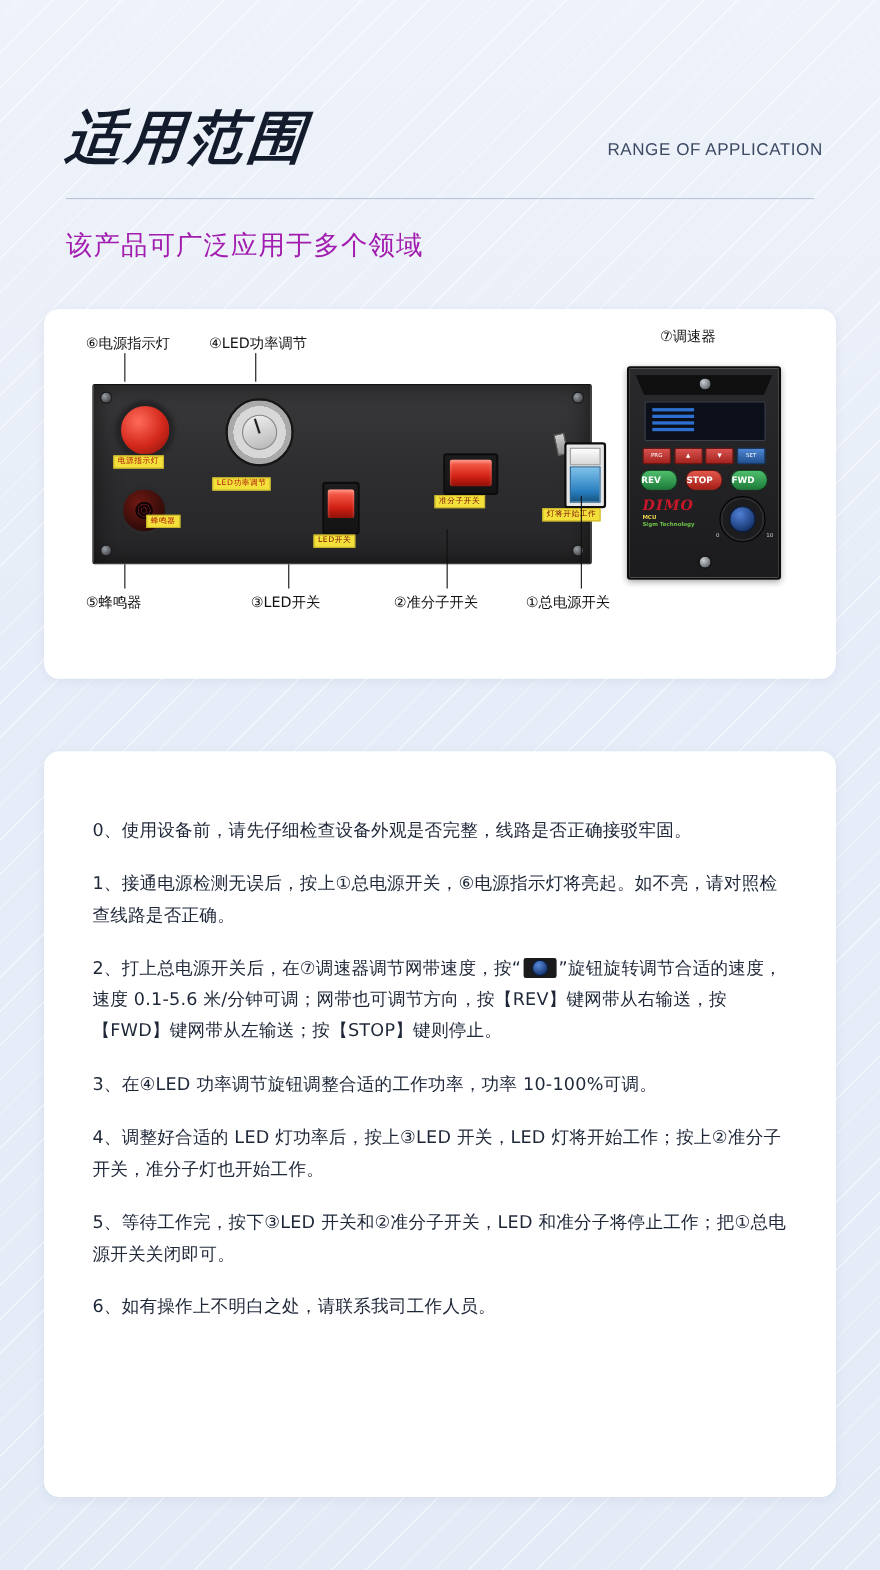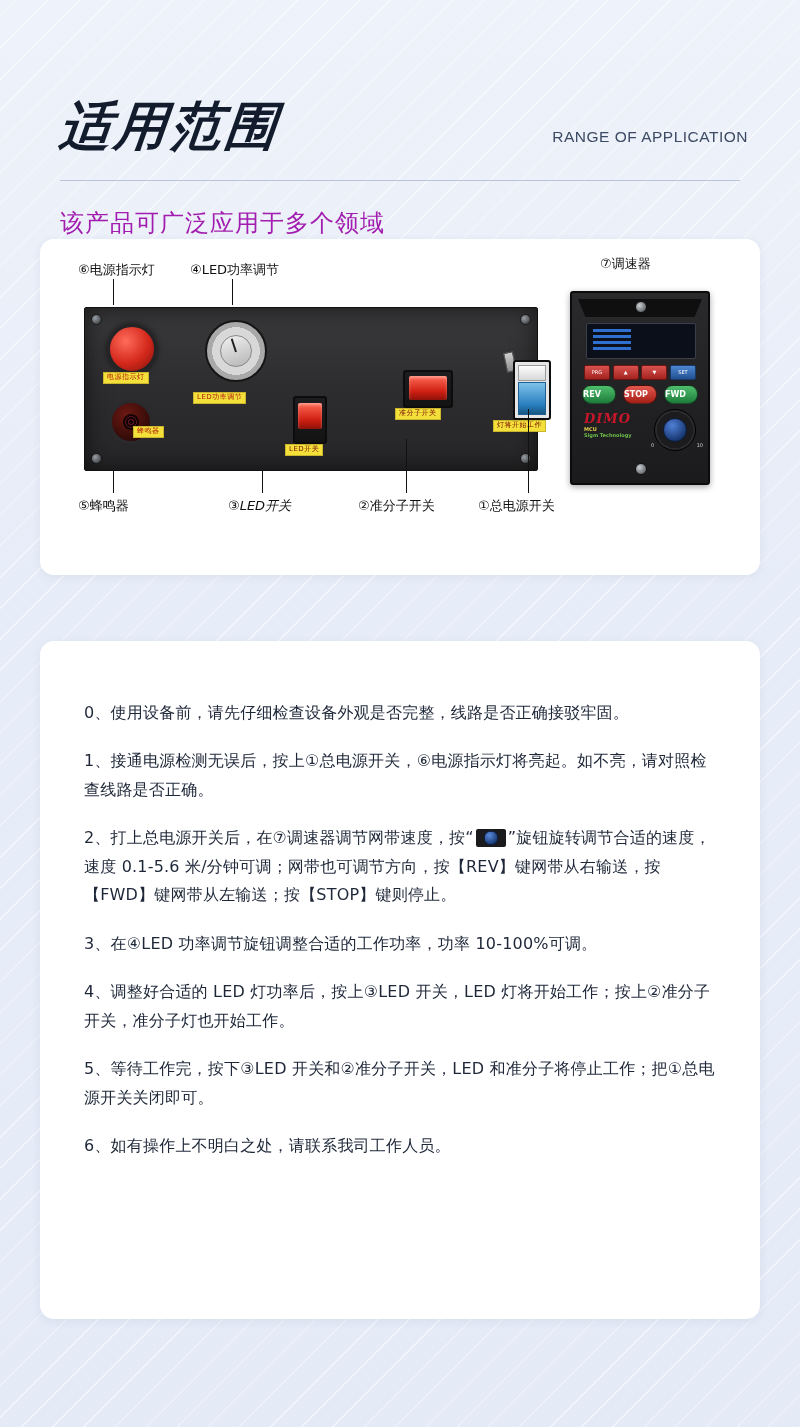--- a/index.html
+++ b/index.html
@@ -75,20 +75,21 @@
   .subtitle {
     margin: 26px 0 0 20px;
     font-size: 24px;
     color: #a21caf;
     letter-spacing: 1px;
     font-family: "DejaVu Sans", sans-serif;
   }
 
   
   .card {
+    margin-top: 42px;
     background: #fff;
     border-radius: 14px;
     box-shadow: 0 2px 10px rgba(40,60,100,0.07);
   }
   .photo-card {
     height: 336px;
     position: relative;
     overflow: hidden;
   }
 
@@ -472,21 +473,21 @@
       <div class="pot">
         <span class="tick" style="left:-4px; bottom:2px;">0</span>
         <span class="tick" style="right:-8px; bottom:2px;">10</span>
       </div>
     </div>
 
     <div class="leader" style="left:73px; top:232px; height:22px;"></div>
     <div class="lbl" style="left:38px; top:258px;">⑤蜂鸣器</div>
 
     <div class="leader" style="left:222px; top:232px; height:22px;"></div>
-    <div class="lbl" style="left:188px; top:258px;font-style:italic;">③LED开关</div>
+    <div class="lbl" style="left:188px; top:258px;">③LED开关</div>
 
     <div class="leader" style="left:366px; top:200px; height:54px;"></div>
     <div class="lbl" style="left:318px; top:258px;">②准分子开关</div>
 
     <div class="leader" style="left:488px; top:170px; height:84px;"></div>
     <div class="lbl" style="left:438px; top:258px;">①总电源开关</div>
   </div>
 
   <div class="card text-card">
     <p>0、使用设备前，请先仔细检查设备外观是否完整，线路是否正确接驳牢固。</p>

